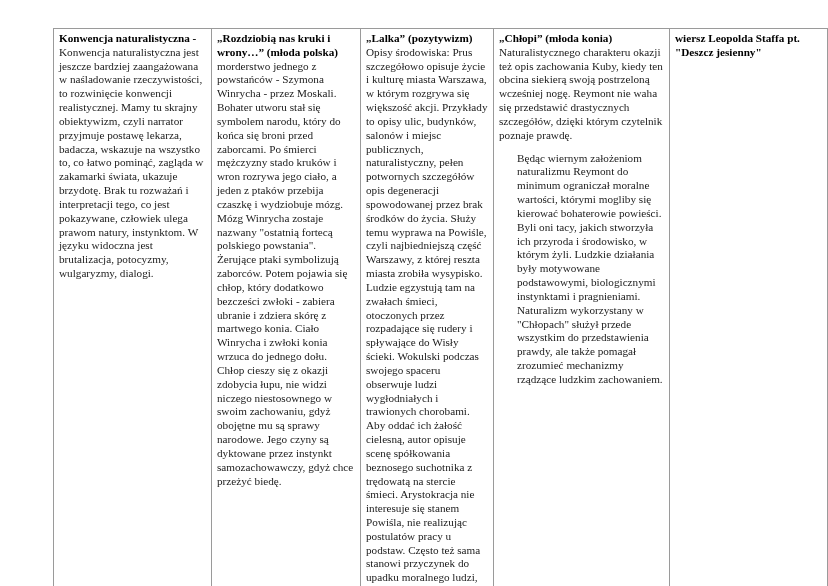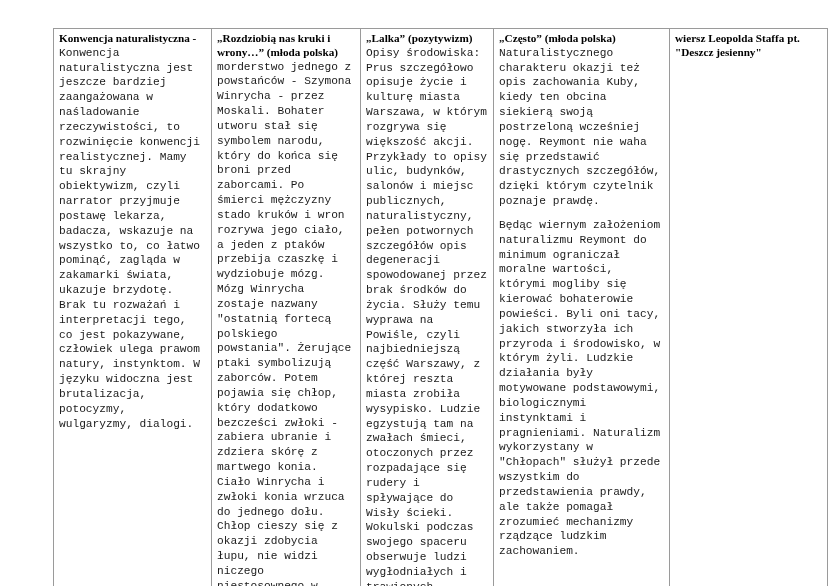--- a/index.html
+++ b/index.html
@@ -38,30 +38,29 @@
     font-family: "Liberation Serif", "DejaVu Serif", serif;
     color: #1a1a1a;
   }
   .cell-title {
     font-weight: bold;
     color: #000000;
     text-align: center;
   }
   .cell-body {
     font-weight: normal;
-    font-family: Liberation Mono, monospace;
   }
   .col-1 { width: 147px; }
   .col-2 { width: 138px; }
   .col-3 { width: 122px; }
   .col-4 { width: 165px; }
   .col-5 { width: 147px; }
 
   .para { margin: 0; }
-  .para + .para { margin-top: 9px; }
+  .para + .para { margin-top: 9px; margin-left: 18px; }
 
   
   .cell-5-text {
     font-weight: bold;
     color: #000000;
   }
 </style>
 </head>
 <body>
 
@@ -77,21 +76,21 @@
 
         <td class="col-2">
           <p class="para"><span class="cell-title">„Rozdziobią nas kruki i wrony…” (młoda polska) </span><span class="cell-body">morderstwo jednego z powstańców - Szymona Winrycha - przez Moskali. Bohater utworu stał się symbolem narodu, który do końca się broni przed zaborcami. Po śmierci mężczyzny stado kruków i wron rozrywa jego ciało, a jeden z ptaków przebija czaszkę i wydziobuje mózg. Mózg Winrycha zostaje nazwany "ostatnią fortecą polskiego powstania". Żerujące ptaki symbolizują zaborców. Potem pojawia się chłop, który dodatkowo bezcześci zwłoki - zabiera ubranie i zdziera skórę z martwego konia. Ciało Winrycha i zwłoki konia wrzuca do jednego dołu. Chłop cieszy się z okazji zdobycia łupu, nie widzi niczego niestosownego w swoim zachowaniu, gdyż obojętne mu są sprawy narodowe. Jego czyny są dyktowane przez instynkt samozachowawczy, gdyż chce przeżyć biedę.</span></p>
         </td>
 
         <td class="col-3">
           <p class="para"><span class="cell-title">„Lalka” (pozytywizm) </span><span class="cell-body">Opisy środowiska: Prus szczegółowo opisuje życie i kulturę miasta Warszawa, w którym rozgrywa się większość akcji. Przykłady to opisy ulic, budynków, salonów i miejsc publicznych, naturalistyczny, pełen potwornych szczegółów opis degeneracji spowodowanej przez brak środków do życia. Służy temu wyprawa na Powiśle, czyli najbiedniejszą część Warszawy, z której reszta miasta zrobiła wysypisko. Ludzie egzystują tam na zwałach śmieci, otoczonych przez rozpadające się rudery i spływające do Wisły ścieki. Wokulski podczas swojego spaceru obserwuje ludzi wygłodniałych i trawionych chorobami. Aby oddać ich żałość cielesną, autor opisuje scenę spółkowania beznosego suchotnika z trędowatą na stercie śmieci. Arystokracja nie interesuje się stanem Powiśla, nie realizując postulatów pracy u podstaw. Często też sama stanowi przyczynek do upadku moralnego ludzi, jak w przypadku Starskiego i prostytutki Marianny.</span></p>
         </td>
 
         <td class="col-4">
-          <p class="para"><span class="cell-title">„Często” (młoda polska) </span><span class="cell-body">Naturalistycznego charakteru okazji też opis zachowania Kuby, kiedy ten obcina siekierą swoją postrzeloną wcześniej nogę. Reymont nie waha się przedstawić drastycznych szczegółów, dzięki którym czytelnik poznaje prawdę.</span></p>
+          <p class="para"><span class="cell-title">„Chłopi” (młoda konia) </span><span class="cell-body">Naturalistycznego charakteru okazji też opis zachowania Kuby, kiedy ten obcina siekierą swoją postrzeloną wcześniej nogę. Reymont nie waha się przedstawić drastycznych szczegółów, dzięki którym czytelnik poznaje prawdę.</span></p>
           <p class="para"><span class="cell-body">Będąc wiernym założeniom naturalizmu Reymont do minimum ograniczał moralne wartości, którymi mogliby się kierować bohaterowie powieści. Byli oni tacy, jakich stworzyła ich przyroda i środowisko, w którym żyli. Ludzkie działania były motywowane podstawowymi, biologicznymi instynktami i pragnieniami. Naturalizm wykorzystany w "Chłopach" służył przede wszystkim do przedstawienia prawdy, ale także pomagał zrozumieć mechanizmy rządzące ludzkim zachowaniem.</span></p>
         </td>
 
         <td class="col-5">
           <p class="para"><span class="cell-5-text">wiersz Leopolda Staffa pt. "Deszcz jesienny"</span></p>
         </td>
 
       </tr>
     </tbody>
   </table>

